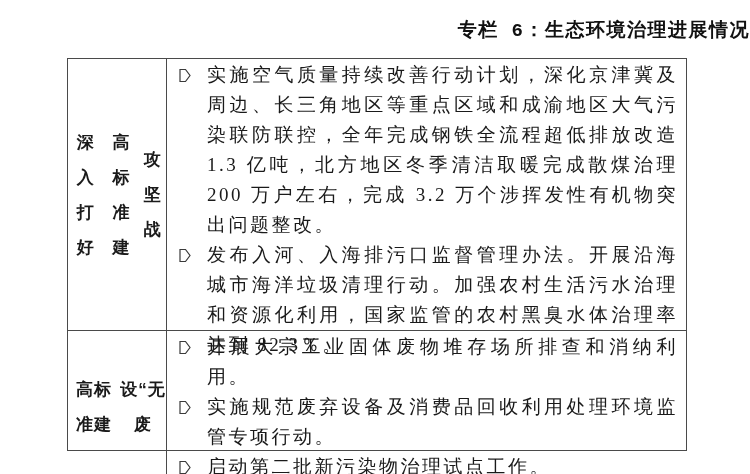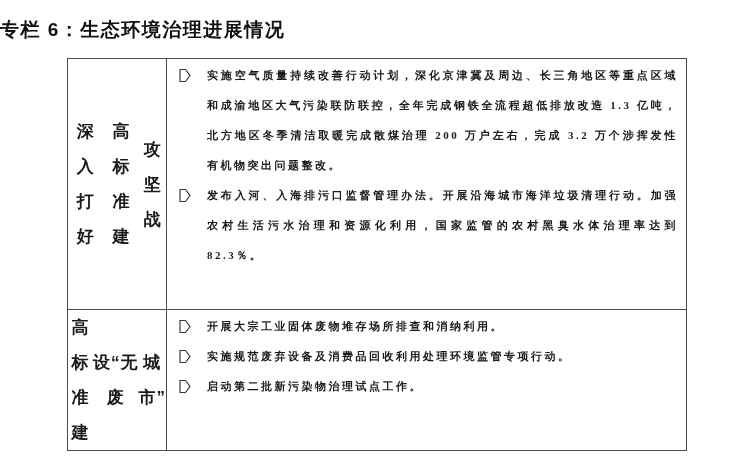--- a/index.html
+++ b/index.html
@@ -14,22 +14,22 @@
     background: #ffffff;
     color: #1a1a1a;
     font-family: "Liberation Serif", "DejaVu Serif", serif;
     overflow: hidden;
   }
   .panel-title {
     position: absolute;
     top: 17px;
     left: 0;
     width: 100%;
-    text-align: left;
-    font-family: Liberation Sans, sans-serif;
+    text-align: right;
+    font-family: Liberation Mono, monospace;
     font-weight: bold;
     font-size: 19px;
     letter-spacing: 1.5px;
     color: #111111;
   }
   .panel-table {
     position: absolute;
     left: 67px;
     top: 58px;
     width: 620px;
@@ -80,27 +80,26 @@
     align-items: flex-start;
   }
   .bullet {
     flex: none;
     width: 12px;
     margin-top: 8px;
     margin-right: 16px;
   }
   .item-text {
     flex: 1;
-    font-size: 11px;
+    font-size: 19px;
     line-height: 30px;
     letter-spacing: 2.5px;
     text-align: justify;
     text-justify: inter-ideograph;
     color: #1a1a1a;
-    font-weight: bold;
   }
 </style>
 </head>
 <body>
 
 <div class="page">
 
   <div class="panel-title">专栏 6：生态环境治理进展情况</div>
 
   <div class="panel-table">
@@ -128,21 +127,20 @@
           </span>
           <span class="item-text">发布入河、入海排污口监督管理办法。开展沿海城市海洋垃圾清理行动。加强农村生活污水治理和资源化利用，国家监管的农村黑臭水体治理率达到 82.3％。</span>
         </div>
       </div>
     </div>
 
     <div class="t-row second">
       <div class="label-cell">
         <div>高标准建</div>
         <div>设“无废</div>
-        <div>城市”</div>
       </div>
       <div class="content-cell">
         <div class="item">
           <span class="bullet">
             <svg width="12" height="15" viewBox="0 0 12 15">
                 <polygon points="1,1.5 6.5,1.5 11,7.5 6.5,13.5 1,13.5" fill="none" stroke="#3a3a3a" stroke-width="1.2"></polygon>
               </svg>
           </span>
           <span class="item-text">开展大宗工业固体废物堆存场所排查和消纳利用。</span>
         </div>

